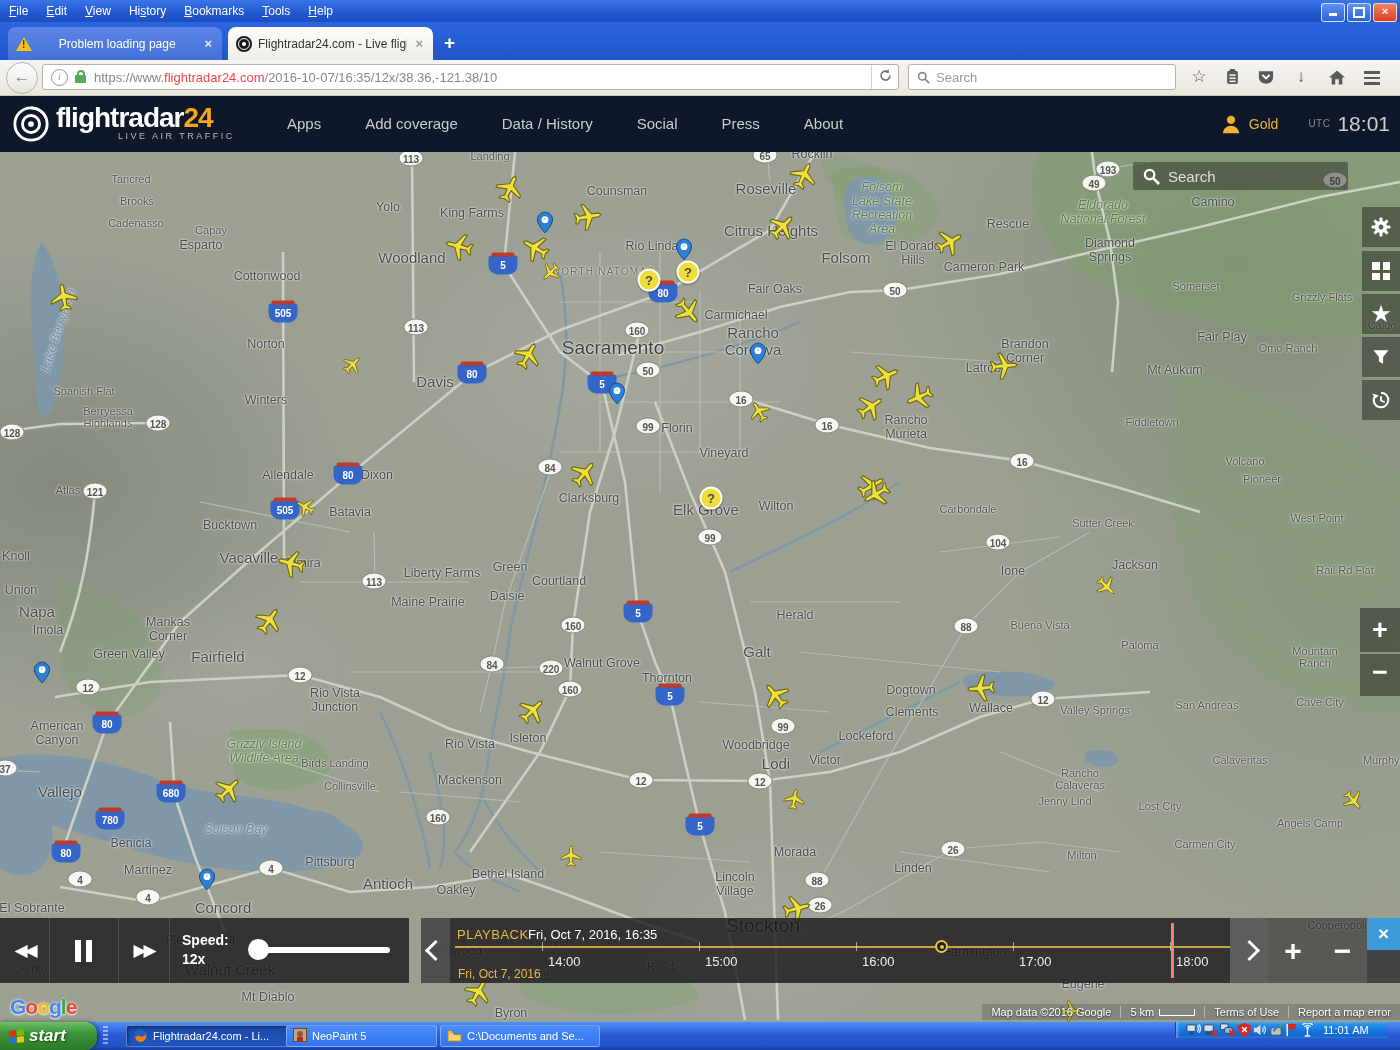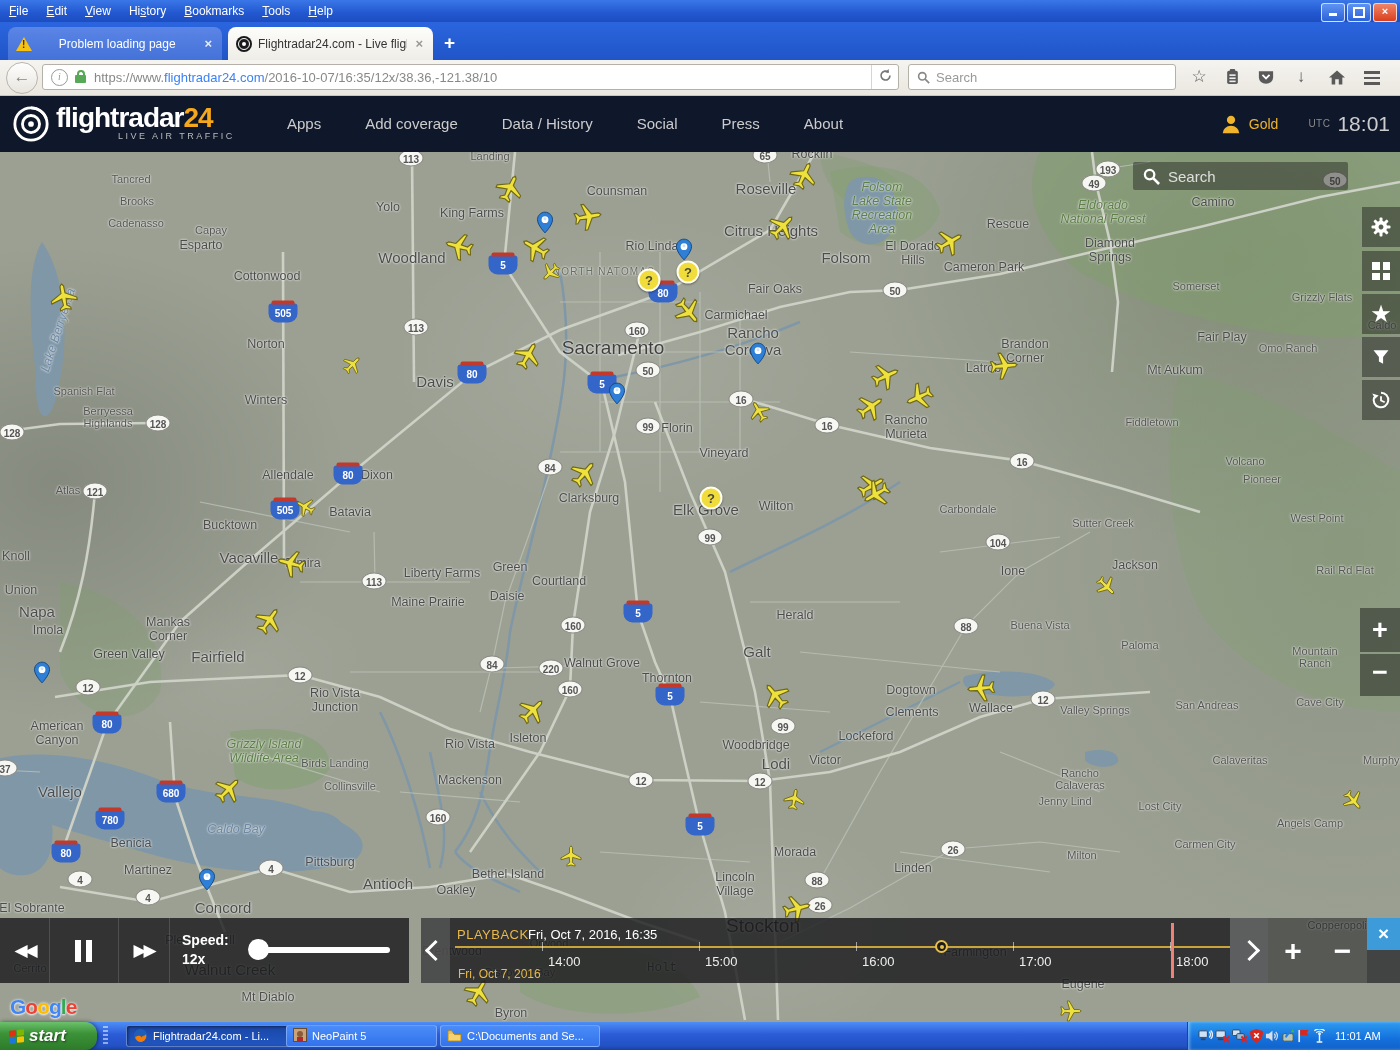--- a/index.html
+++ b/index.html
@@ -43,21 +43,21 @@
     border:1px solid #b9b5ab;background:linear-gradient(#fefefe,#e8e5de);
     color:#8a887f;font-size:17px;text-align:center;line-height:28px;}
   #urlbar{position:absolute;left:42px;top:4px;width:857px;height:26px;background:#fff;
     border:1px solid #b5b1a8;border-radius:3px;display:flex;align-items:center;box-sizing:border-box;}
   #urlbar .info-i{width:15px;height:15px;border:1.5px solid #999;border-radius:50%;color:#999;
     font-size:10px;line-height:14px;text-align:center;margin:0 5px 0 8px;font-style:italic;font-family:"Liberation Serif",serif;}
   .lock{width:11px;height:8px;background:#57a957;border-radius:1px;position:relative;margin:3px 8px 0 2px;}
   .lock:before{content:"";position:absolute;left:1.5px;top:-5px;width:8px;height:7px;
     border:2px solid #57a957;border-bottom:none;border-radius:4px 4px 0 0;box-sizing:border-box;}
   .urltext{font-size:13px;color:#888;white-space:nowrap;overflow:hidden;flex:1;}
-  .urltext .domain{color:#3b82f6;}
+  .urltext .domain{color:#ef4444;}
   #reload{width:26px;align-self:stretch;border-left:1px solid #d8d5cc;color:#777;font-size:14px;
     text-align:center;line-height:24px;}
   #searchbar{position:absolute;left:908px;top:4px;width:268px;height:26px;background:#fff;
     border:1px solid #b5b1a8;border-radius:3px;display:flex;align-items:center;box-sizing:border-box;}
   #searchbar .ph{color:#999;font-size:13px;}
   .tb-ic{position:absolute;top:3px;width:28px;height:28px;text-align:center;line-height:28px;
     color:#5a5a5a;font-size:17px;}
   .hamburger span{display:block;width:16px;height:2.5px;background:#5a5a5a;margin:3px auto 0;}
   .hamburger span:first-child{margin-top:8px;}
 
@@ -175,21 +175,21 @@
   .winflag i:nth-child(1){background:#e32f12}.winflag i:nth-child(2){background:#7db700}
   .winflag i:nth-child(3){background:#1e78d8}.winflag i:nth-child(4){background:#f8c300}
   #qlgrip{position:absolute;left:103px;top:4px;width:5px;height:20px;
     background:repeating-linear-gradient(180deg,rgba(255,255,255,.5) 0 2px,transparent 2px 4px);}
   .taskbtn{position:absolute;top:3px;height:22px;border-radius:3px;display:flex;align-items:center;
     padding:0 6px;color:#fff;font-size:11px;box-sizing:border-box;
     background:linear-gradient(#4a8cf8,#3372ec);border:1px solid rgba(255,255,255,.3);}
   .taskbtn.active{background:linear-gradient(#1a47a8,#2156c0);box-shadow:inset 1px 1px 3px rgba(0,0,0,.5);}
   .taskbtn .ticon{margin-right:5px;flex:0 0 auto;}
   .taskbtn .tlabel{white-space:nowrap;overflow:hidden;}
-  #tray{position:absolute;right:0;top:0;width:212px;height:28px;
+  #tray{position:absolute;right:12px;top:0;width:212px;height:16px;
     background:linear-gradient(#2d9bf0,#1470dd 60%,#1162c8);border-left:1px solid #1446a0;
     box-shadow:inset 2px 0 3px rgba(255,255,255,.35);display:flex;align-items:center;margin-left:36px;}
   #tray-icons{display:flex;align-items:center;gap:2px;margin-left:10px;}
   #tray-clock{color:#fff;font-size:11px;margin-left:8px;}
 </style>
 </head>
 <body>
 
 <div id="screen">
 
@@ -505,21 +505,21 @@
         <div class="lbl" style="left: 511px; top: 861px;">Byron</div>
         <div class="lbl sm" style="left: 1382px; top: 173px;">Caldo</div>
         <div class="lbl green" style="left: 882px; top: 56px;">Folsom
 Lake State
 Recreation
 Area</div>
         <div class="lbl green" style="left: 1103px; top: 60px;">Eldorado
 National Forest</div>
         <div class="lbl green" style="left: 264px; top: 599px;">Grizzly Island
 Wildlife Area</div>
-        <div class="lbl water" style="left: 236px; top: 677px;">Caldo Bay</div>
+        <div class="lbl water" style="left: 236px; top: 677px;">Suisun Bay</div>
         <div class="lbl water" style="left: 58px; top: 178px; transform: translate(-50%, -50%) rotate(-72deg);">Lake Berryessa</div>
         <div class="shield-i" style="left: 503px; top: 113px;">5</div>
         <div class="shield-i" style="left: 602px; top: 232px;">5</div>
         <div class="shield-i" style="left: 638px; top: 461px;">5</div>
         <div class="shield-i" style="left: 670px; top: 544px;">5</div>
         <div class="shield-i" style="left: 700px; top: 674px;">5</div>
         <div class="shield-i" style="left: 663px; top: 141px;">80</div>
         <div class="shield-i" style="left: 472px; top: 222px;">80</div>
         <div class="shield-i" style="left: 348px; top: 323px;">80</div>
         <div class="shield-i" style="left: 107px; top: 572px;">80</div>
@@ -748,20 +748,26 @@
         <path d="M12 4 a8 8 0 1 1 -7.4 4.9" stroke="#fff" stroke-width="2.2" fill="none"></path>
         <path d="M2.5,5 L5.5,10.5 L9.5,7 Z" fill="#fff"></path>
         <path d="M12 8 L12 12.5 L16 14.5" stroke="#fff" stroke-width="2" fill="none"></path>
       </svg>
     </div>
 
     <div class="zoom-btn" style="top:456px;height:44px;line-height:44px">+</div>
     <div class="zoom-btn" style="top:502px;height:42px;line-height:36px">−</div>
 
     <div id="google-logo"><span class="g1">G</span><span class="g2">o</span><span class="g3">o</span><span class="g4">g</span><span class="g5">l</span><span class="g6">e</span></div>
+    <div id="attrib">
+      <div>Map data ©2016 Google</div>
+      <div><span>5 km</span><span class="scalebar"></span></div>
+      <div>Terms of Use</div>
+      <div>Report a map error</div>
+    </div>
   </div>
 
   <div id="playbar">
     <div class="pb-sec pb-ctl" style="left:0;width:49px">◀◀</div>
     <div class="pb-sec pb-ctl" style="left:49px;width:69px">
         <span class="pausebars">
           <i></i>
           <i></i>
         </span>
       </div>

